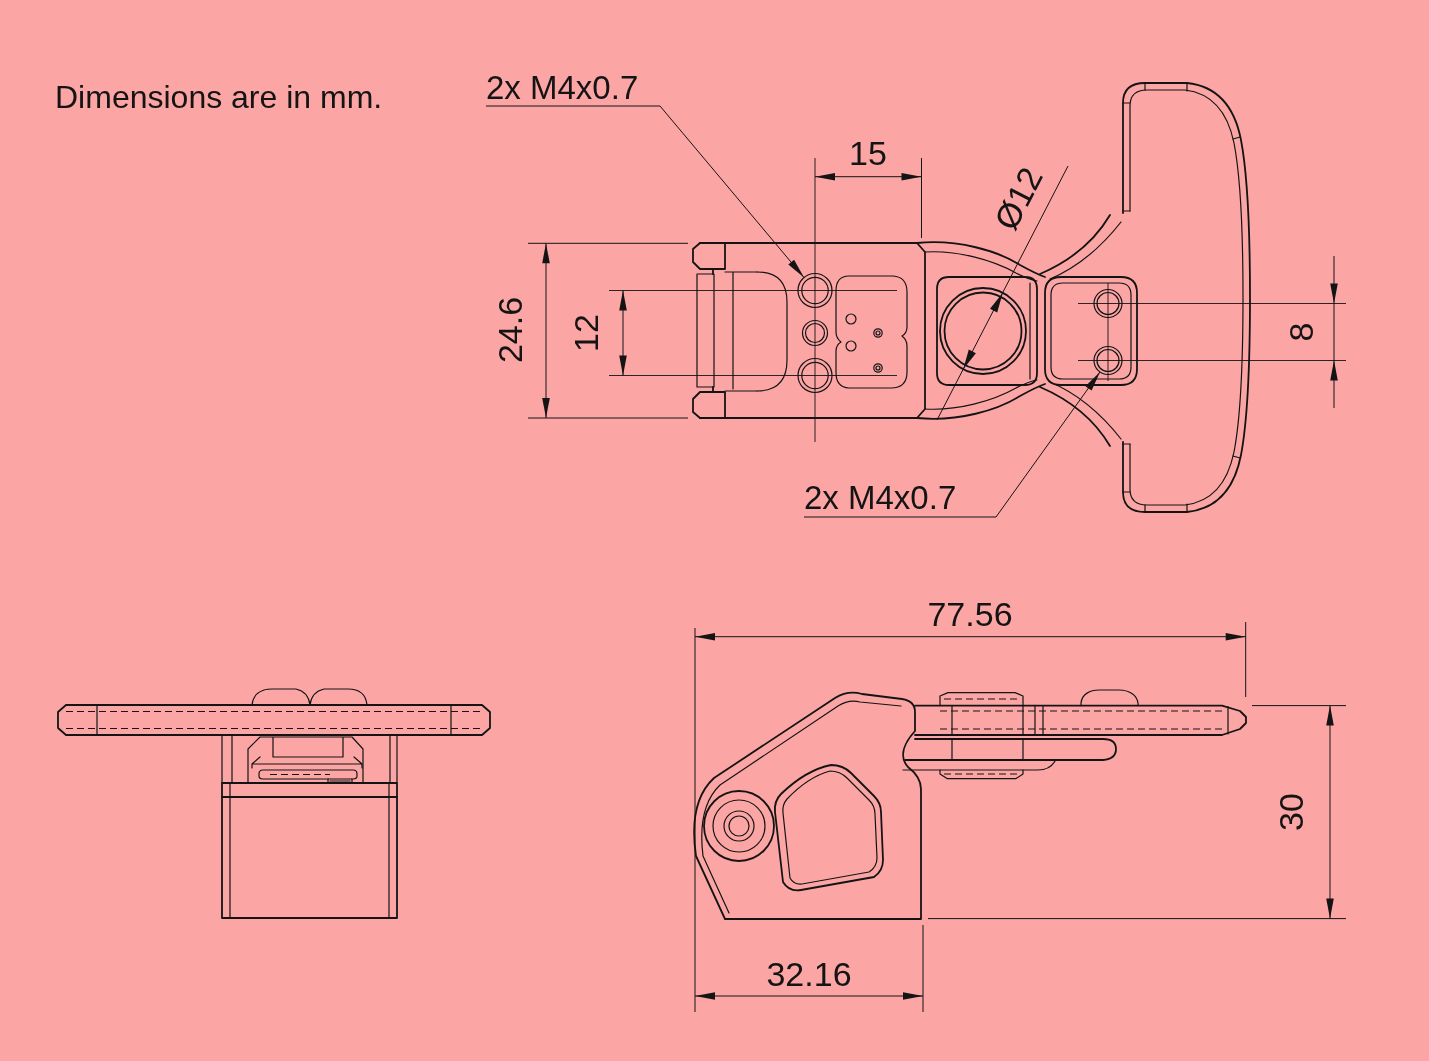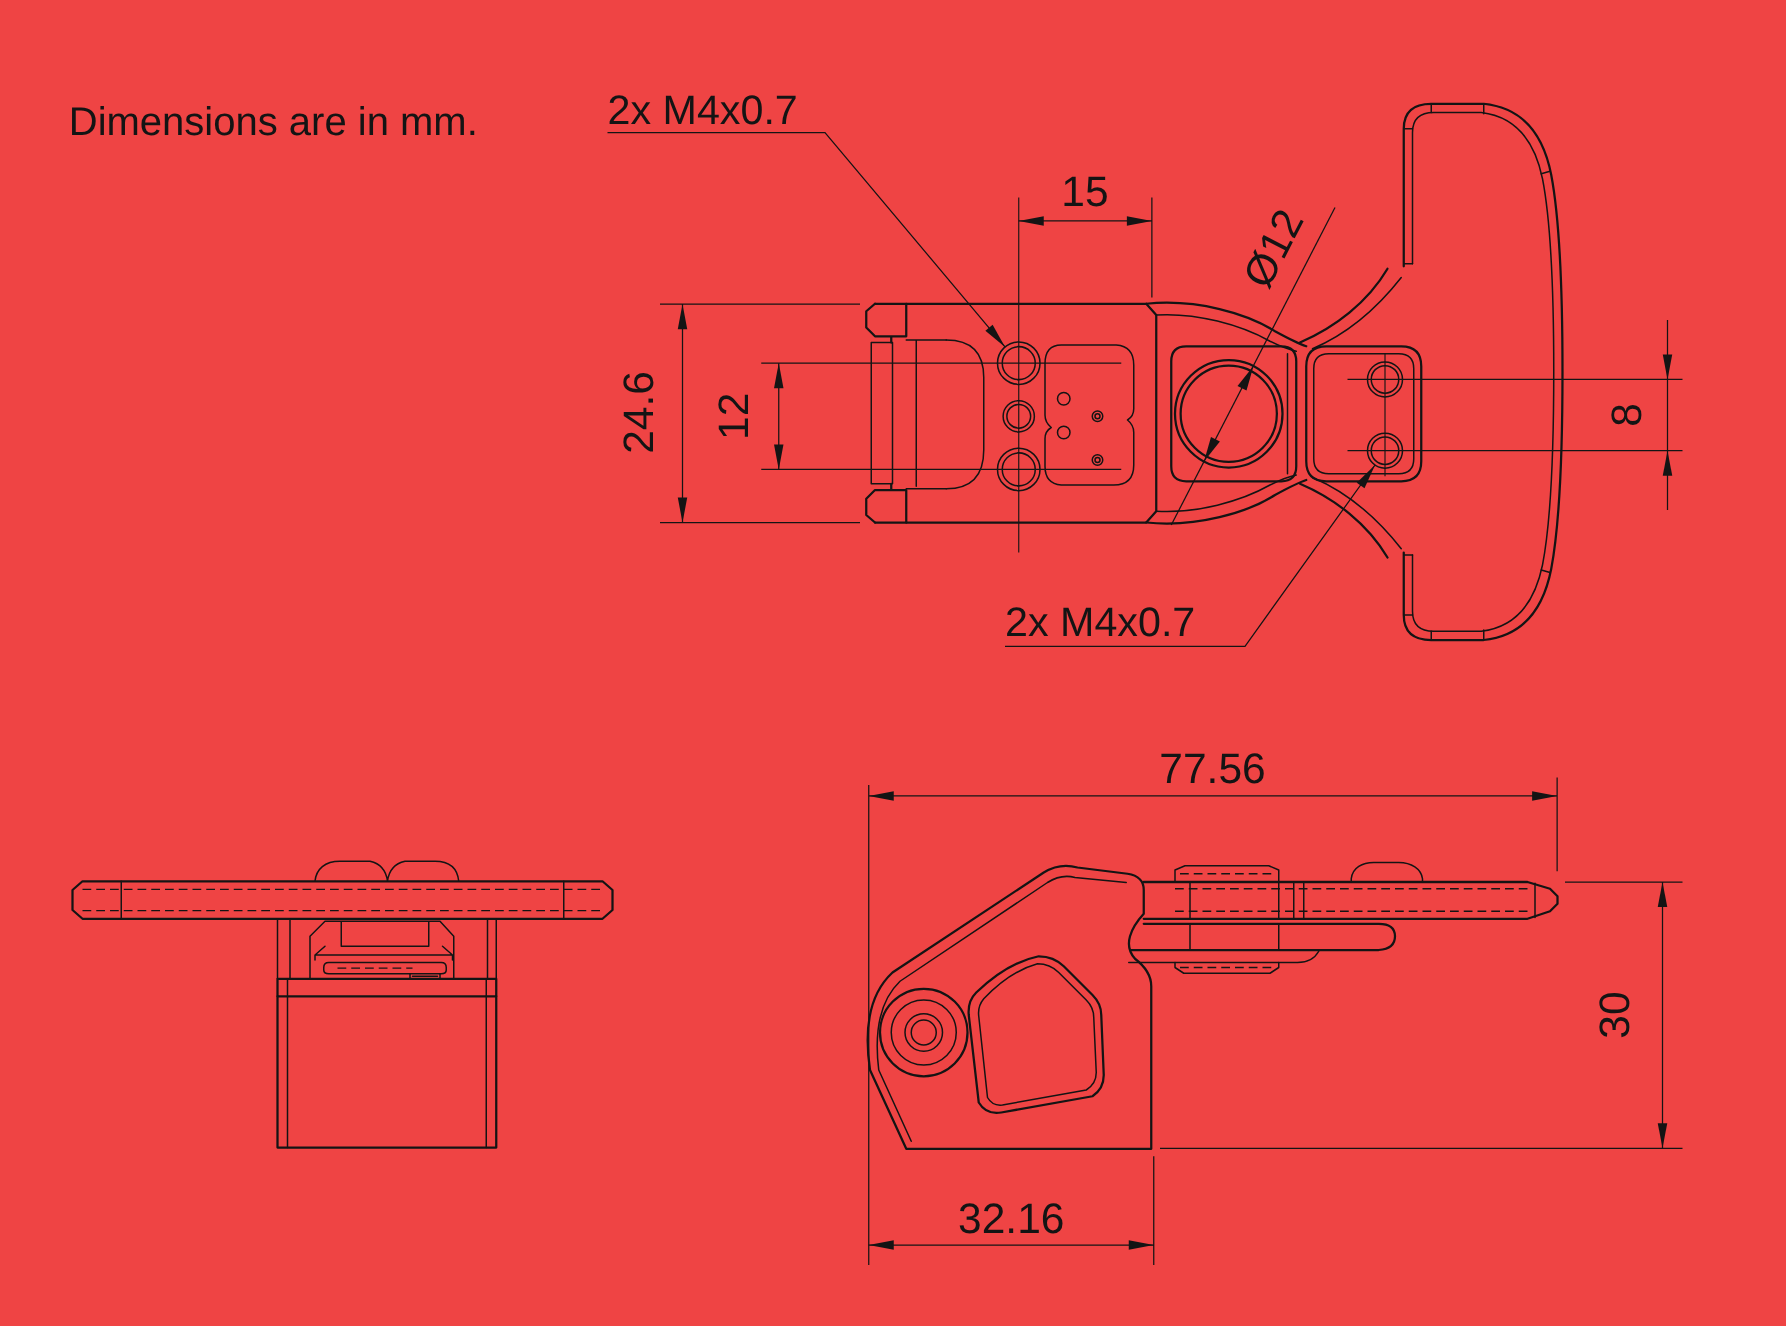--- a/index.html
+++ b/index.html
@@ -1,16 +1,16 @@
 <!DOCTYPE html>
 <html><head>
 <meta charset="utf-8">
 <style>
   html,body{margin:0;padding:0;background:#ffffff;}
-  .canvas{position:relative;width:1429px;height:1061px;background:#ef4444;overflow:hidden;}
+  .canvas{position:relative;width:1429px;height:1061px;background:#fca5a5;overflow:hidden;}
   svg{display:block;}
   .s2{fill:none;stroke:#141414;stroke-width:1.8;stroke-linejoin:round;stroke-linecap:round;}
   .s1{fill:none;stroke:#141414;stroke-width:1.2;stroke-linejoin:round;stroke-linecap:round;}
   .sd{fill:none;stroke:#141414;stroke-width:1.1;stroke-dasharray:7 4;}
   .dim{fill:none;stroke:#141414;stroke-width:1;}
   .cl{fill:none;stroke:#141414;stroke-width:0.9;}
   .arr{fill:#141414;stroke:none;}
   text{fill:#141414;font-family:"Liberation Sans","DejaVu Sans",sans-serif;}
   .note{font-size:32px;}
   .callout{font-size:33px;}

